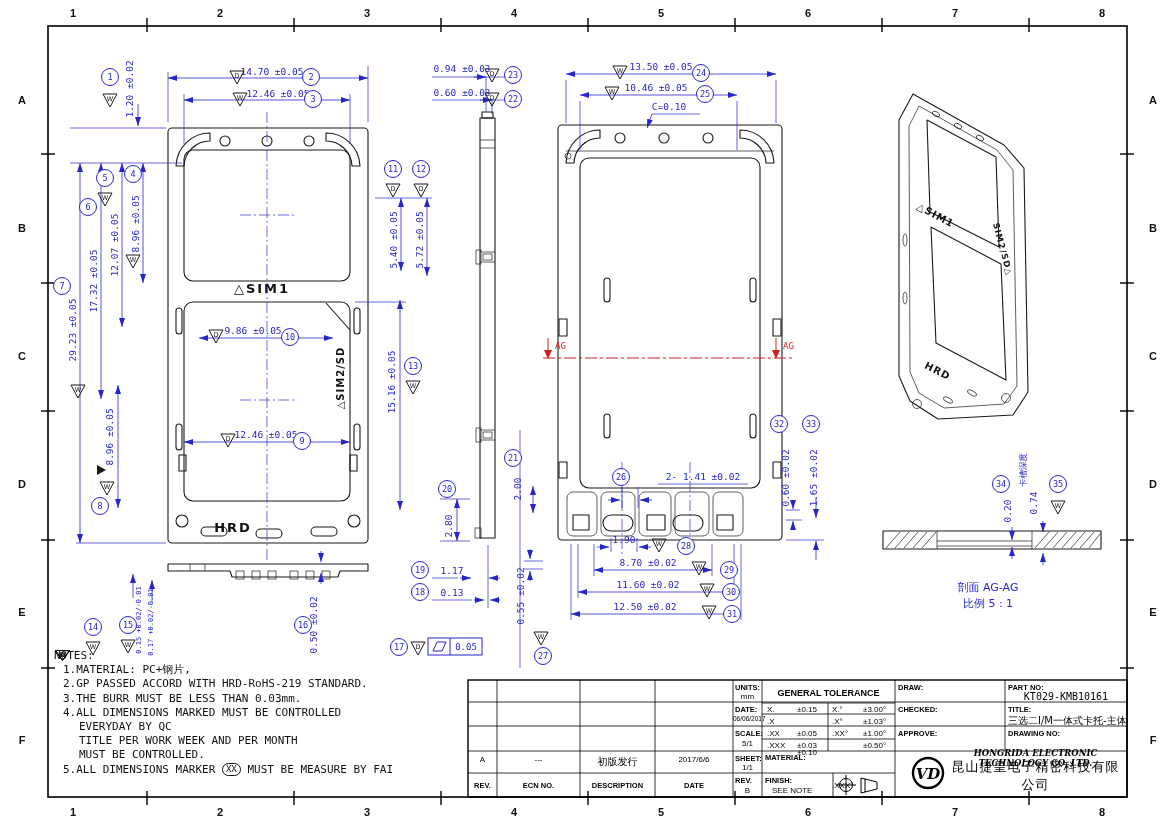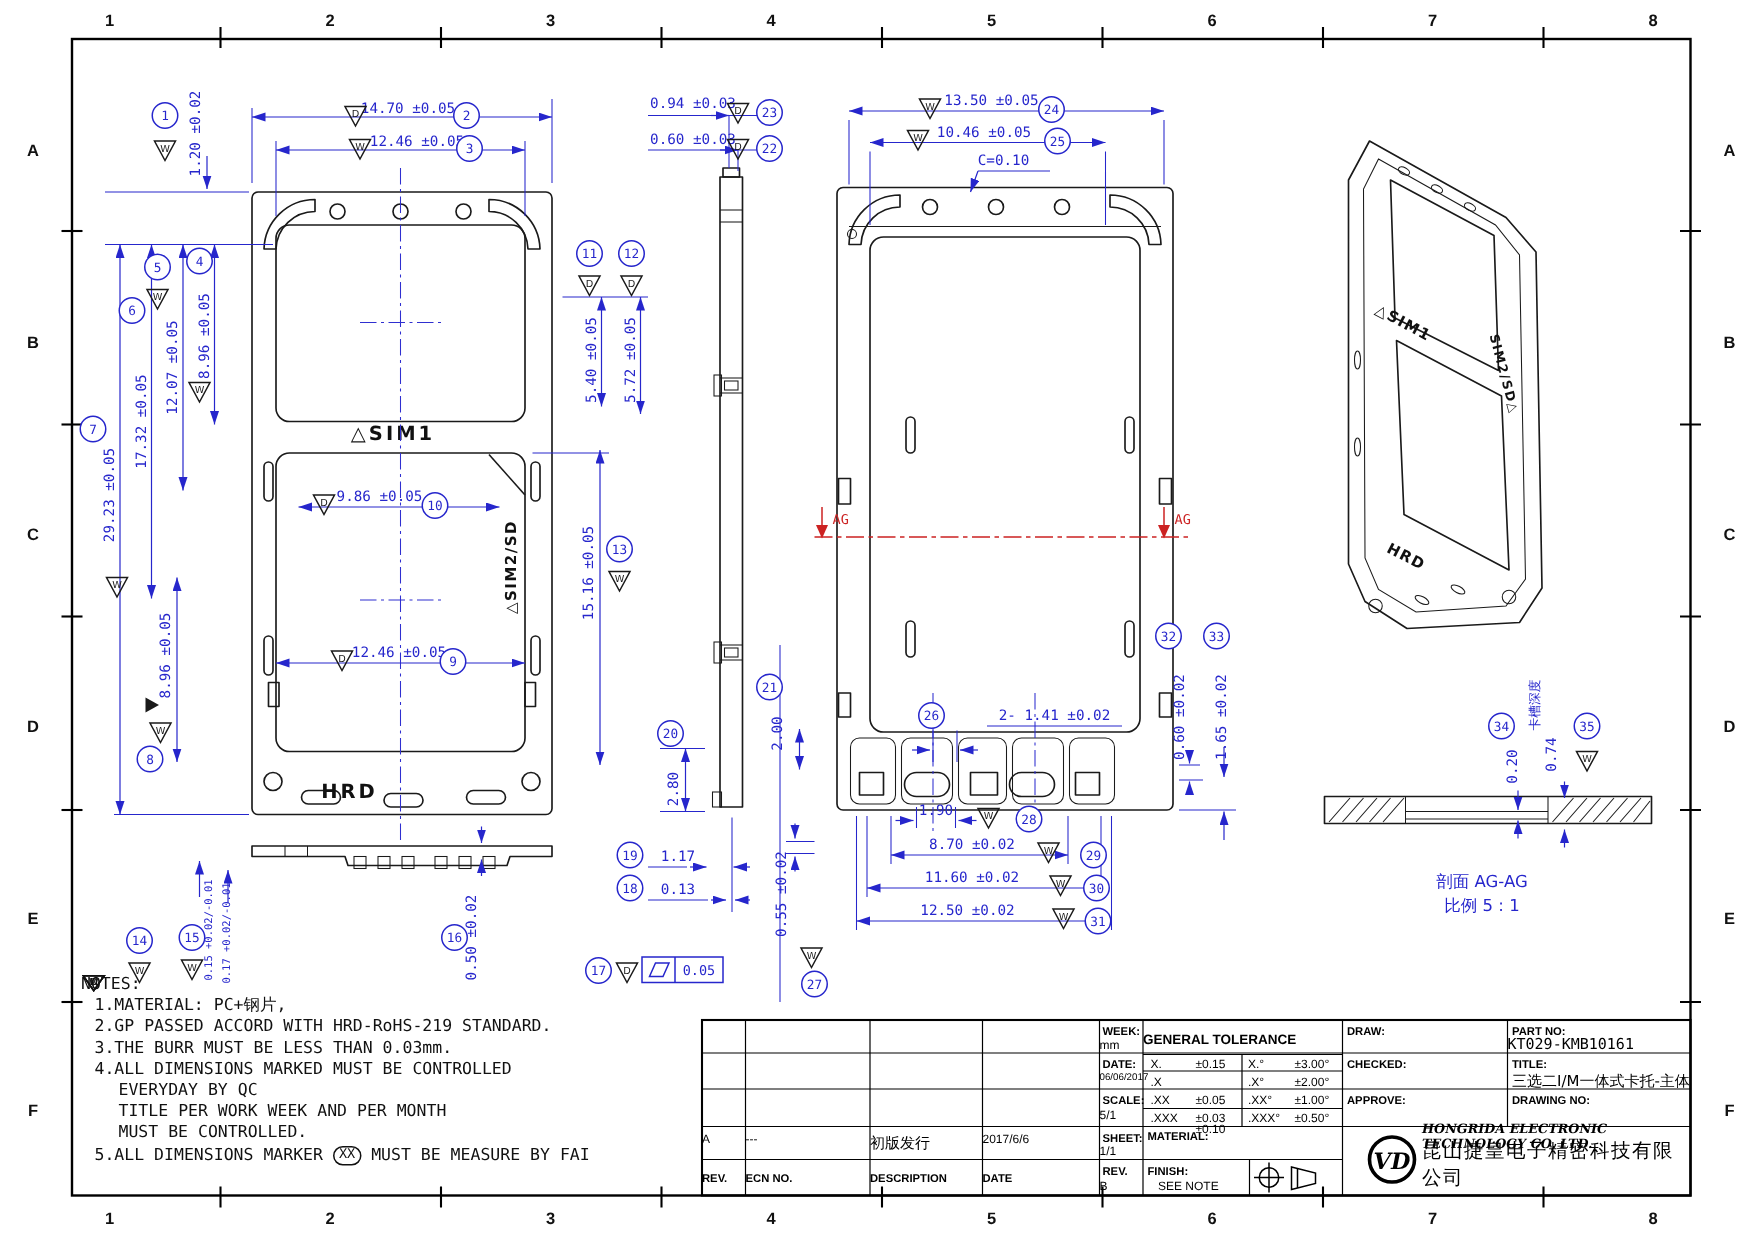--- a/index.html
+++ b/index.html
@@ -42,21 +42,21 @@
   .ntri polygon{fill:none;stroke:#111;stroke-width:1}
   .ntri text{fill:#111;font:6.5px "DejaVu Sans",sans-serif;text-anchor:middle}
   .circxx{display:inline-block;border:1px solid #111;border-radius:9px;padding:0 3px;
           font-size:9px;line-height:11px;vertical-align:1px}
   
   .tbx{position:absolute;color:#000}
   .lab{font:bold 7.5px "Liberation Sans",sans-serif}
   .lab9{font:bold 9px "Liberation Sans",sans-serif}
   .val{font:8px "Liberation Sans",sans-serif}
   .val65{font:6.5px "Liberation Sans",sans-serif}
-  .ctr{text-align:left}
+  .ctr{text-align:center}
   .cjk{font:10px "DejaVu Sans",sans-serif}
   .cn{font:13px "DejaVu Sans",sans-serif;letter-spacing:1px}
   .en{font:italic bold 8.5px "DejaVu Serif",serif}
   .partno{font:10px "DejaVu Sans Mono",monospace}
 </style>
 </head>
 <body>
 
 <div class="sheet">
 <svg width="1175" height="823" viewBox="0 0 1175 823">
@@ -671,47 +671,47 @@
 
   <div class="tbx val ctr" style="left:468px;top:755px;width:29px">A</div>
   <div class="tbx val ctr" style="left:497px;top:755px;width:83px">---</div>
   <div class="tbx cjk ctr" style="left:580px;top:755px;width:75px">初版发行</div>
   <div class="tbx val ctr" style="left:655px;top:755px;width:78px">2017/6/6</div>
   <div class="tbx lab ctr" style="left:468px;top:781px;width:29px">REV.</div>
   <div class="tbx lab ctr" style="left:497px;top:781px;width:83px">ECN NO.</div>
   <div class="tbx lab ctr" style="left:580px;top:781px;width:75px">DESCRIPTION</div>
   <div class="tbx lab ctr" style="left:655px;top:781px;width:78px">DATE</div>
 
-  <div class="tbx lab" style="left:735px;top:683px">WEEK:</div>
+  <div class="tbx lab" style="left:735px;top:683px">UNITS:</div>
   <div class="tbx val ctr" style="left:733px;top:692px;width:29px">mm</div>
   <div class="tbx lab" style="left:735px;top:705px">DATE:</div>
   <div class="tbx val65 ctr" style="left:733px;top:715px;width:29px">06/06/2017</div>
   <div class="tbx lab" style="left:735px;top:729px">SCALE:</div>
   <div class="tbx val ctr" style="left:733px;top:739px;width:29px">5/1</div>
   <div class="tbx lab" style="left:735px;top:754px">SHEET:</div>
   <div class="tbx val ctr" style="left:733px;top:763px;width:29px">1/1</div>
   <div class="tbx lab" style="left:735px;top:776px">REV.</div>
   <div class="tbx val ctr" style="left:733px;top:786px;width:29px">B</div>
 
   <div class="tbx lab9 ctr" style="left:762px;top:688px;width:133px">GENERAL TOLERANCE</div>
   <div class="tbx val" style="left:767px;top:705px">X.</div>
   <div class="tbx val" style="left:797px;top:705px">±0.15</div>
   <div class="tbx val" style="left:832px;top:705px">X.°</div>
   <div class="tbx val" style="left:863px;top:705px">±3.00°</div>
   <div class="tbx val" style="left:767px;top:717px">.X</div>
   <div class="tbx val" style="left:797px;top:748px">±0.10</div>
   <div class="tbx val" style="left:832px;top:717px">.X°</div>
-  <div class="tbx val" style="left:863px;top:717px">±2.00°</div>
+  <div class="tbx val" style="left:863px;top:717px">±1.03°</div>
   <div class="tbx val" style="left:767px;top:729px">.XX</div>
   <div class="tbx val" style="left:797px;top:729px">±0.05</div>
   <div class="tbx val" style="left:832px;top:729px">.XX°</div>
   <div class="tbx val" style="left:863px;top:729px">±1.00°</div>
   <div class="tbx val" style="left:767px;top:741px">.XXX</div>
   <div class="tbx val" style="left:797px;top:741px">±0.03</div>
-  <div class="tbx val" style="left:832px;top:741px">.XXX°</div>
+  <div class="tbx val" style="left:832px;top:781px">.XXX°</div>
   <div class="tbx val" style="left:863px;top:741px">±0.50°</div>
 
   <div class="tbx lab" style="left:765px;top:753px">MATERIAL:</div>
   <div class="tbx lab" style="left:765px;top:776px">FINISH:</div>
   <div class="tbx val" style="left:772px;top:786px">SEE NOTE</div>
 
   <div class="tbx lab" style="left:898px;top:683px">DRAW:</div>
   <div class="tbx lab" style="left:898px;top:705px">CHECKED:</div>
   <div class="tbx lab" style="left:898px;top:729px">APPROVE:</div>
 

